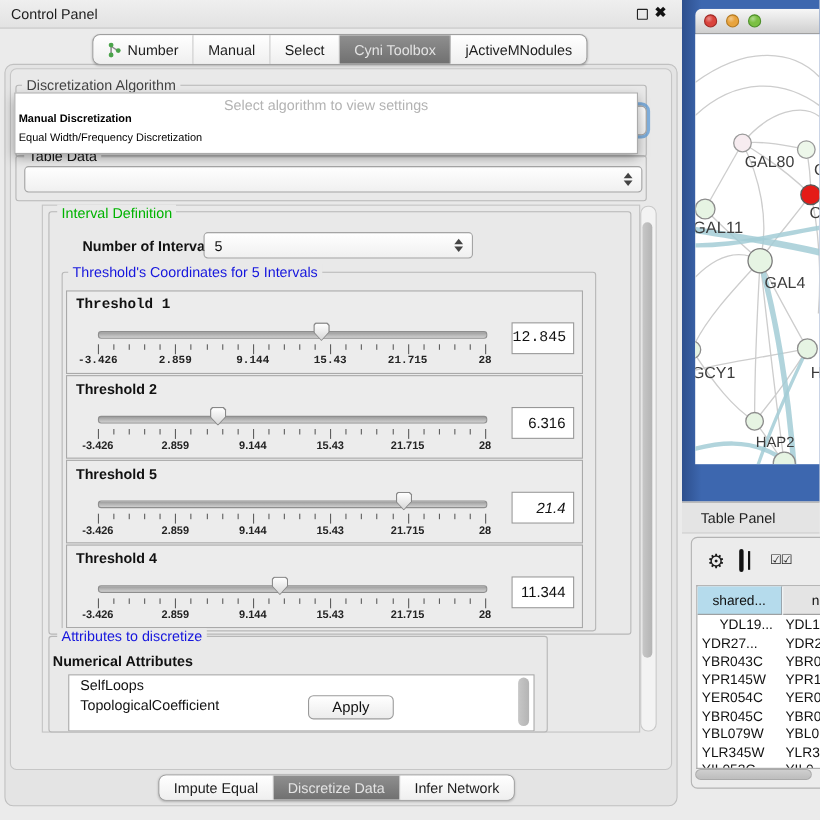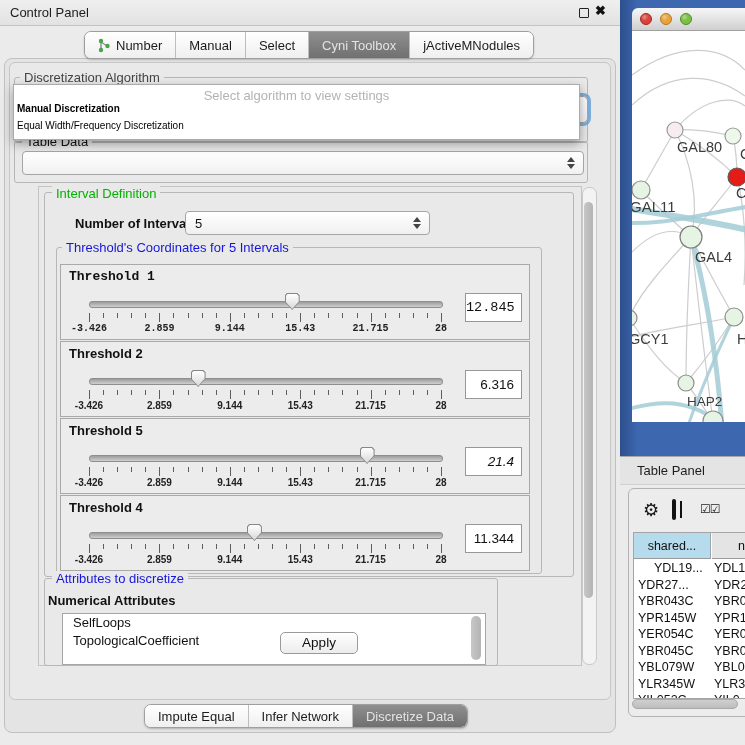--- a/index.html
+++ b/index.html
@@ -317,25 +317,25 @@
     <div class="listitem">SelfLoops</div>
     <div class="listitem">TopologicalCoefficient</div>
   </div>
 <div class="abs vthumb" style="left:471px;top:616px;width:10px;height:44px;"></div>
 
 <div class="abs btn" style="left:268px;top:632px;width:76px;height:20px;margin-left:12px;">Apply</div>
 <div class="abs segbar" id="bottomTabs" style="left:144px;top:704px;height:22px;">
     <div class="seg">
       <span>Impute Equal</span>
     </div>
-    <div class="seg">
-      <span>Infer Network</span>
-    </div>
     <div class="seg sel">
       <span>Discretize Data</span>
+    </div>
+    <div class="seg">
+      <span>Infer Network</span>
     </div>
   </div>
 
 <div class="abs popup">
   <div class="ph">Select algorithm to view settings</div>
   <div id="popupOpts">
       <div class="opt" style="top: 18px; font-weight: bold;">Manual Discretization</div>
       <div class="opt" style="top: 35px;">Equal Width/Frequency Discretization</div>
     </div>
 </div>

